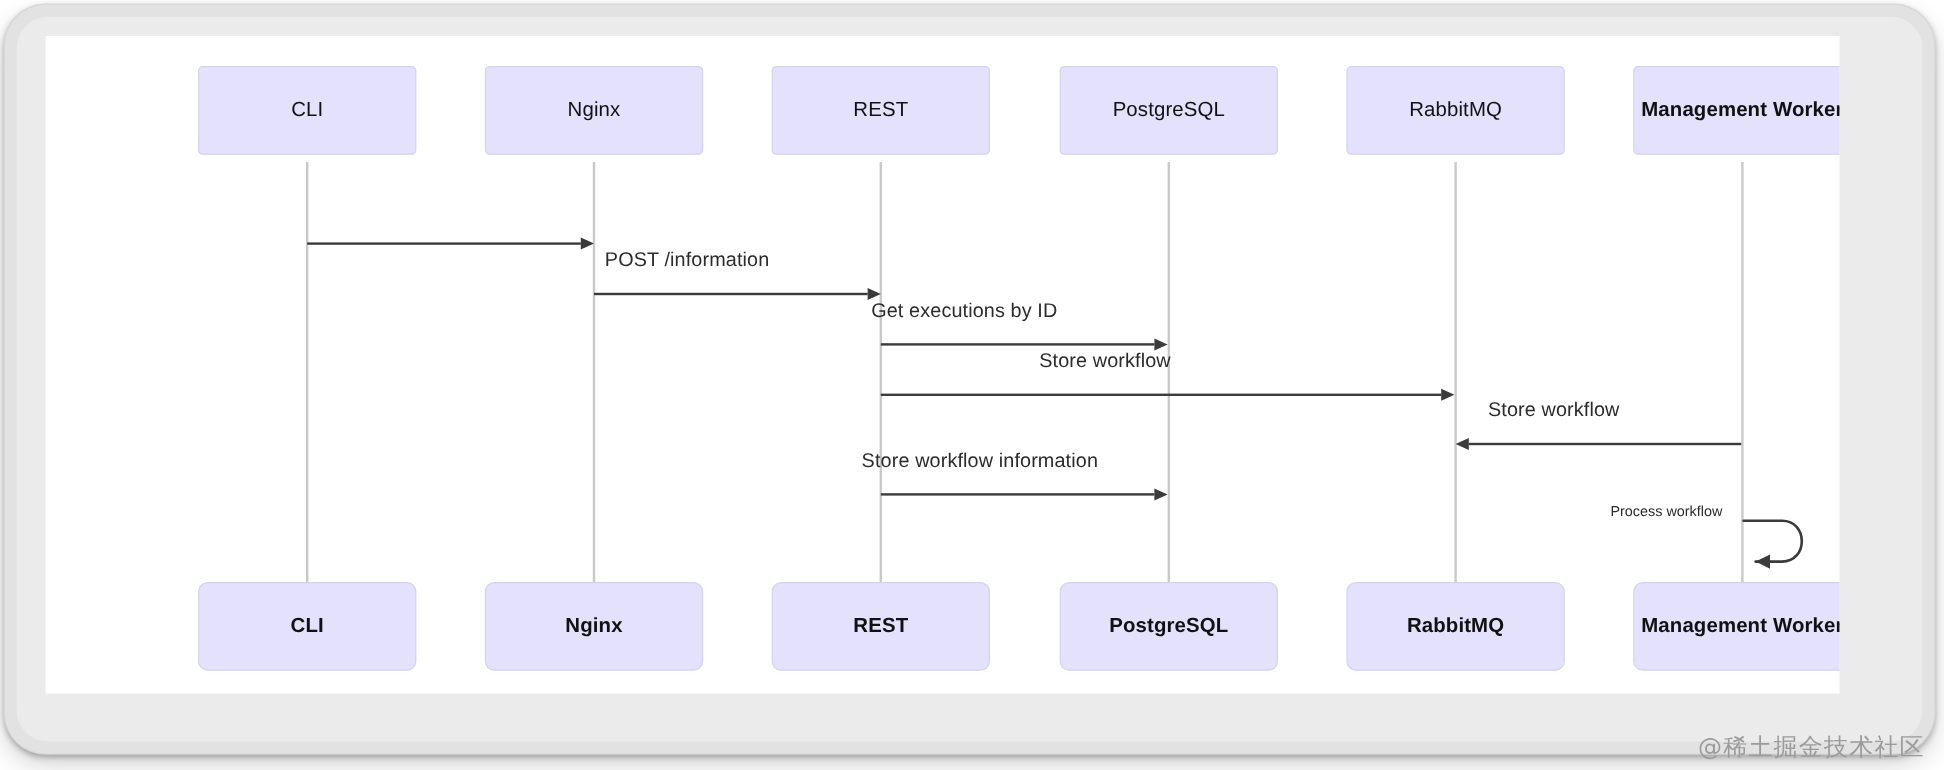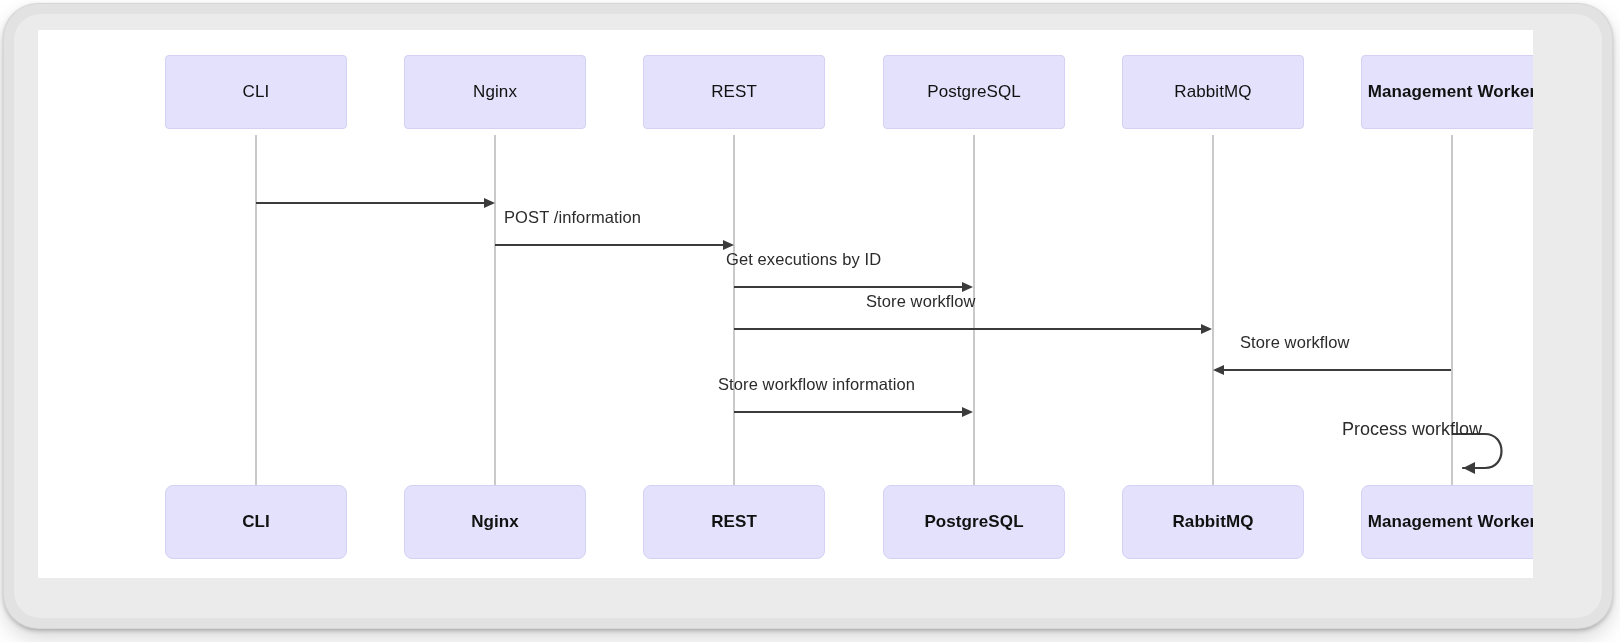--- a/index.html
+++ b/index.html
@@ -123,21 +123,21 @@
     white-space: nowrap;
     letter-spacing: 0.1px;
   }
 
   
   #self-loop {
     position: absolute;
   }
   #self-loop-label {
     position: absolute;
-    font-size: 18px;
+    font-size: 12px;
     color: #2b2b2b;
     white-space: nowrap;
   }
 
   
   #watermark {
     position: absolute;
     right: 16px;
     bottom: 6px;
     font-size: 20px;
@@ -239,14 +239,15 @@
     </div>
     <div class="participant-box bottom" style="left:1084px; top:455px; width:182px; height:74px;">
       <span>RabbitMQ</span>
     </div>
     <div class="participant-box bottom" style="left:1323px; top:455px; width:182px; height:74px;">
       <span>Management Worker</span>
     </div>
 
   </div>
 
+  <div id="watermark">@稀土掘金技术社区</div>
 
 </div>
 
 </body></html>

